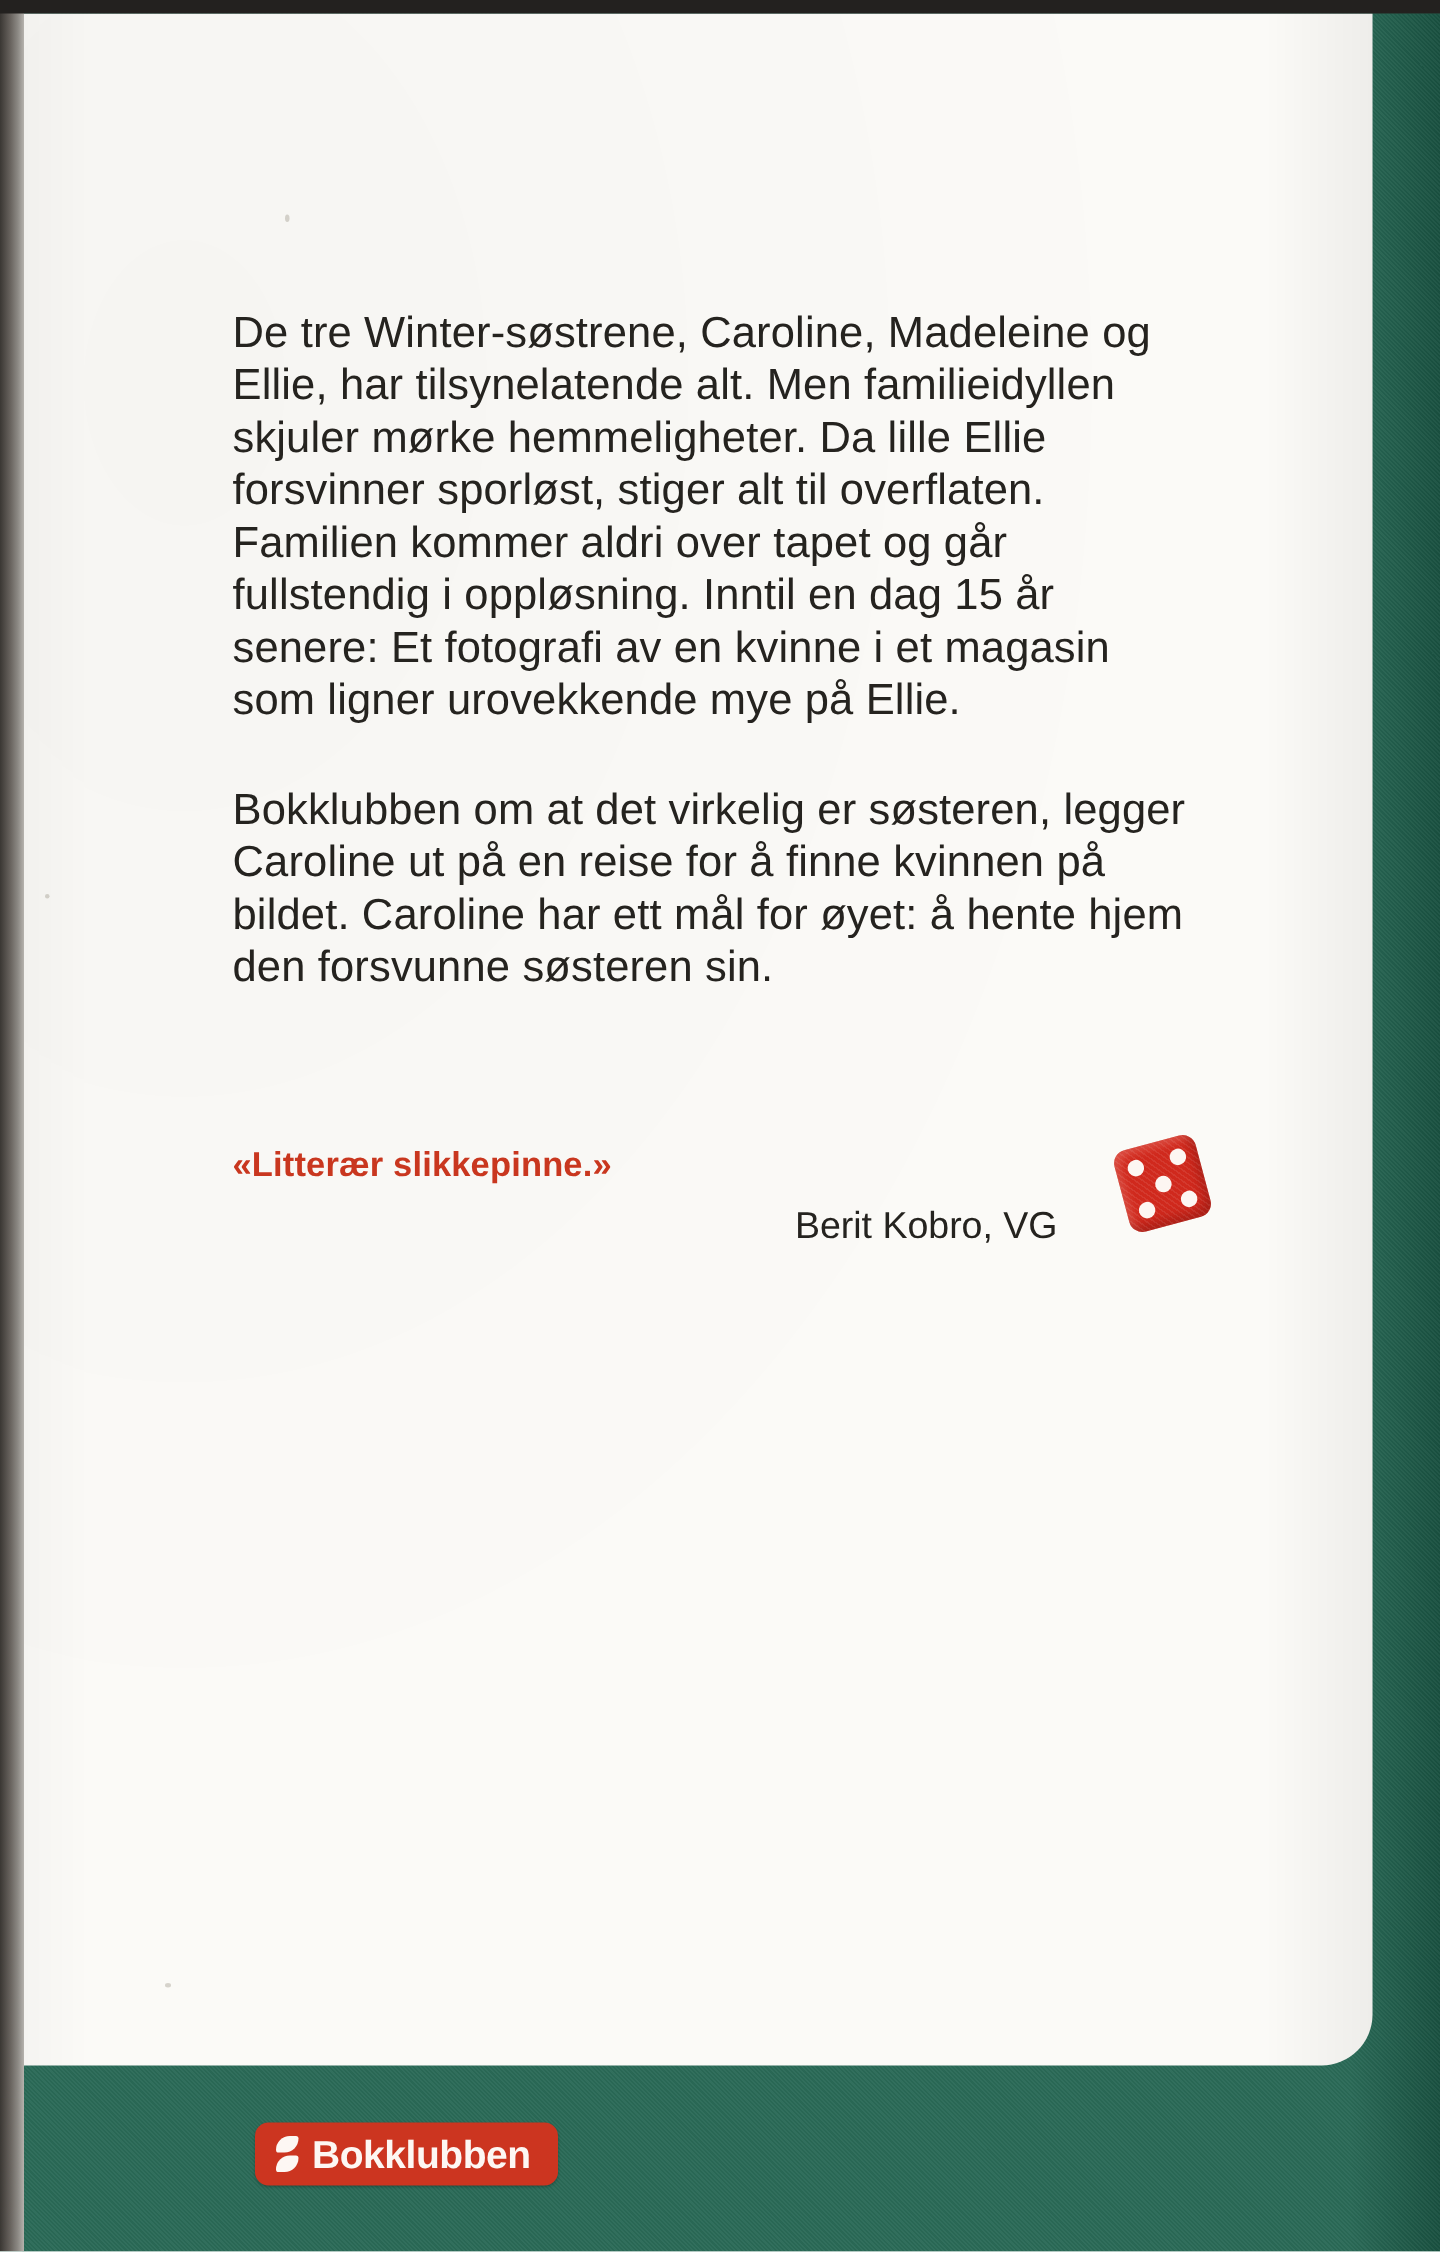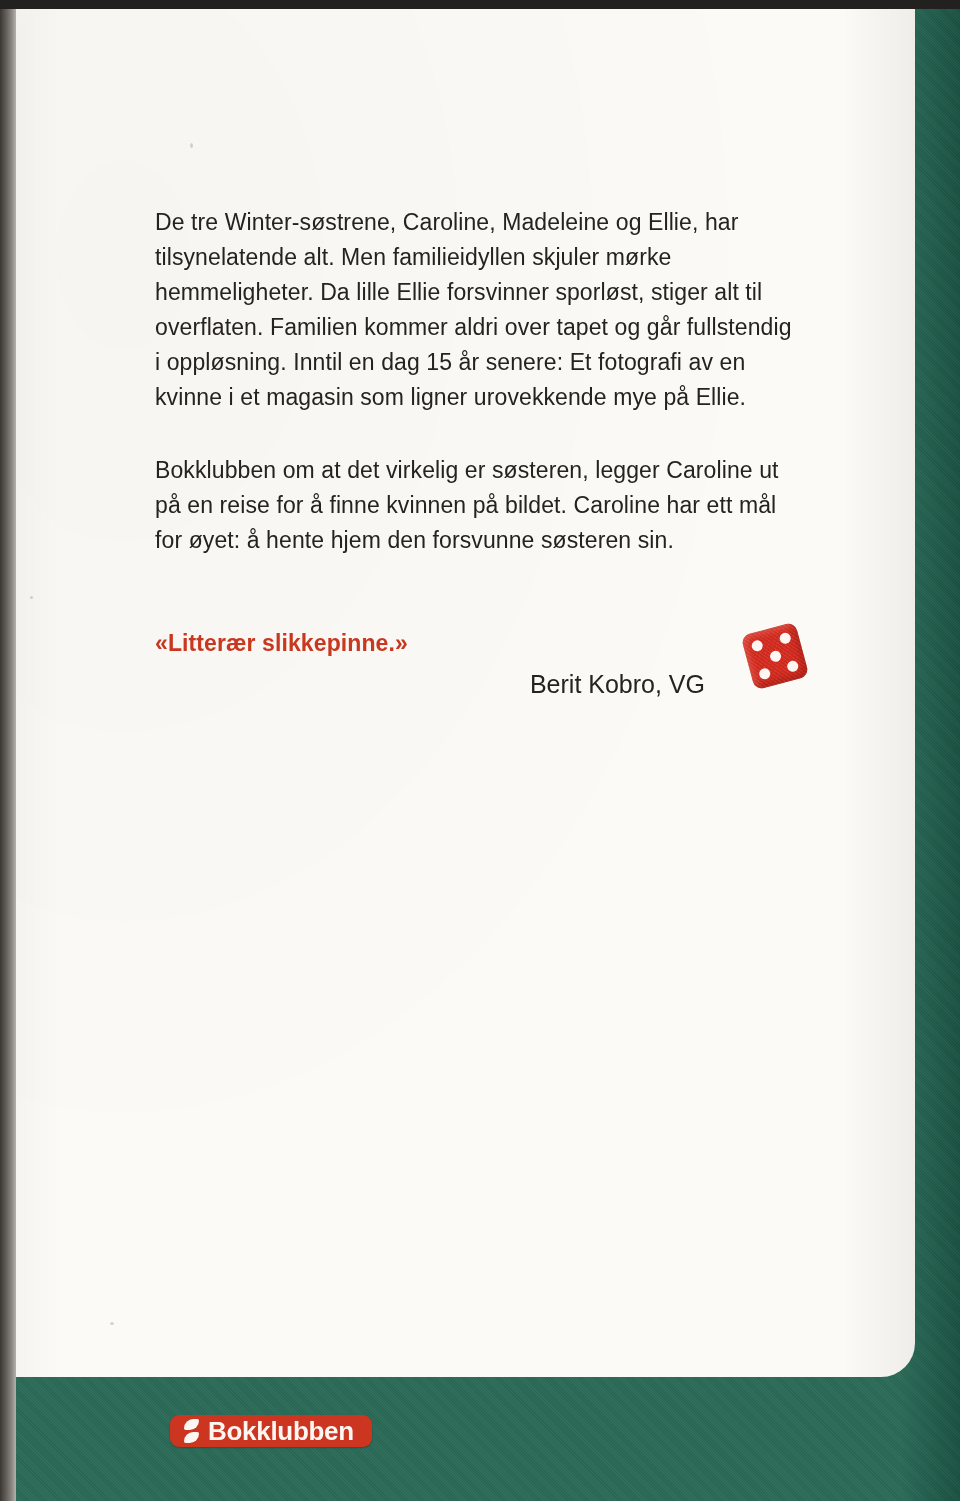--- a/index.html
+++ b/index.html
@@ -84,34 +84,34 @@
   
   .content {
     position: absolute;
     left: 155px;
     top: 205px;
     width: 640px;
     z-index: 4;
   }
 
   .blurb {
-    font-size: 23px;
+    font-size: 29px;
     line-height: 35px;
     color: #25231f;
     letter-spacing: 0.1px;
     margin: 0;
   }
   .blurb.second {
     margin-top: 38px;
   }
 
   .quote-block {
     margin-top: 0;
   }
-  .quote-block.first { margin-top: 68px; }
+  .quote-block.first { margin-top: 96px; }
   .quote-block.second { margin-top: 75px; }
 
   .quote-text {
     font-size: 23px;
     line-height: 35px;
     font-weight: bold;
     color: #c9371f;
     letter-spacing: 0.1px;
     margin: 0;
   }
@@ -167,21 +167,21 @@
   .pip.tr { right: 8px; top: 8px; }
   .pip.c  { left: 22.5px; top: 22.5px; }
   .pip.bl { left: 8px;  bottom: 8px; }
   .pip.br { right: 8px; bottom: 8px; }
 
   
   .logo-badge {
     position: absolute;
     left: 170px;
     top: 1415px;
-    height: 32px;
+    height: 42px;
     padding: 0 18px 0 14px;
     background: #cc3520;
     border-radius: 9px;
     display: flex;
     align-items: center;
     gap: 9px;
     z-index: 5;
     box-shadow: 0 1px 2px rgba(0,0,0,0.25);
   }
   .logo-mark {

